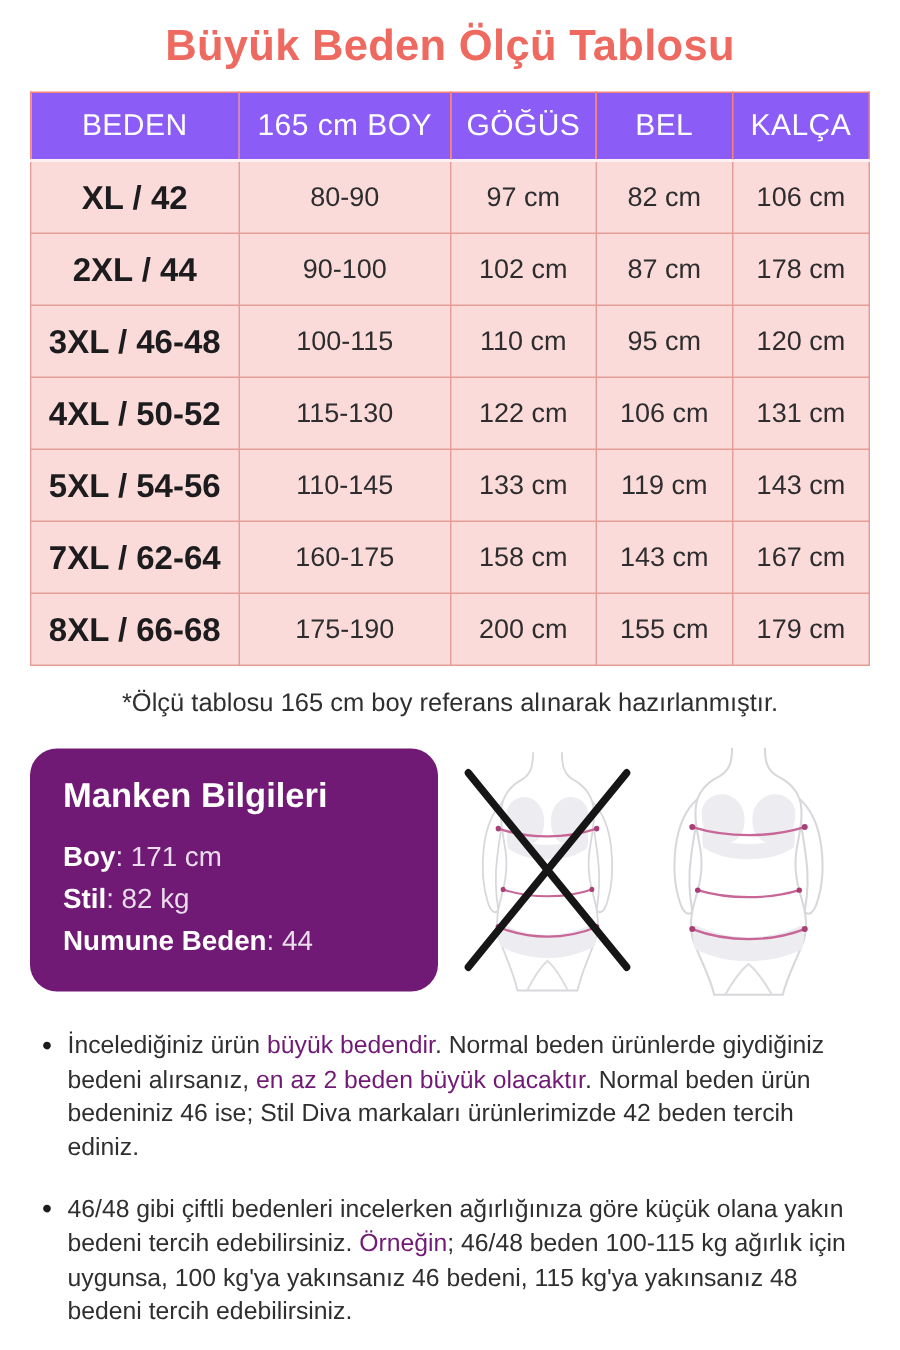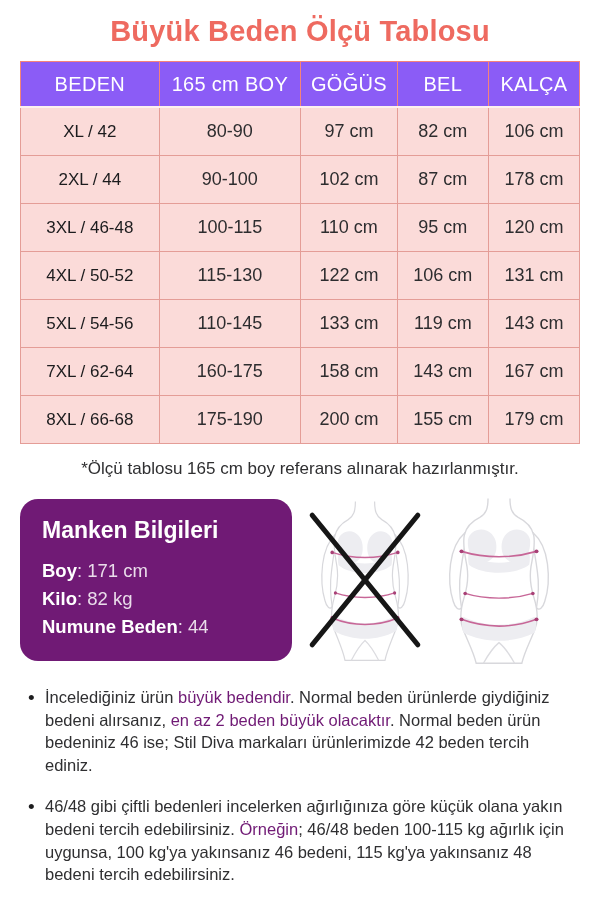--- a/index.html
+++ b/index.html
@@ -20,21 +20,21 @@
   col.c1{width:24.8%}col.c2{width:25.3%}col.c3{width:17.3%}col.c4{width:16.3%}col.c5{width:16.3%}
   thead th{
     background:#8b5cf6;color:#ffffff;font-size:20px;font-weight:400;
     height:42px;border:1px solid #f5837a;border-bottom:2px solid #fdf0ef;
     letter-spacing:.3px;
   }
   tbody td{
     background:#fbdbd9;text-align:center;font-size:18px;color:#2d2d2f;
     height:45px;border:1px solid #e49d97;
   }
-  tbody td.first{font-weight:400;font-size:17px;color:#1c1c1e;}
+  tbody td.first{font-weight:700;font-size:22px;color:#1c1c1e;}
 
   .note{
     margin-top:15px;text-align:center;font-size:17px;color:#2f2f31;
   }
 
   .model-row{
     margin:15px 20px 0;display:flex;align-items:center;height:172px;
   }
   .model-box{
     background:#701a75;border-radius:18px;box-sizing:border-box;
@@ -140,21 +140,21 @@
     </table>
   </div>
 
   <div class="note">*Ölçü tablosu 165 cm boy referans alınarak hazırlanmıştır.</div>
 
   <div class="model-row">
     <div class="model-box">
       <div class="mtitle">Manken Bilgileri</div>
       <div>
           <div class="mline"><b>Boy</b><span>: 171 cm</span></div>
-          <div class="mline"><b>Kilo</b><span>: 82 kg</span></div>
+          <div class="mline"><b>Stil</b><span>: 82 kg</span></div>
           <div class="mline"><b>Numune Beden</b><span>: 44</span></div>
         </div>
     </div>
 
     <div class="figures">
       <svg style="position:absolute;width:0;height:0" aria-hidden="true">
         <defs>
           <g id="bodyfig">
             <path d="M33,42 C24,50 19,62 17,77 C15,93 16,107 20,119 C22,126 26,130 29,126 C27,114 26,100 28,86 C30,70 32,55 36,46 Z" fill="#ffffff" stroke="#d8d8dc" stroke-width="1.5"></path>
             <path d="M107,42 C116,50 121,62 123,77 C125,93 124,107 120,119 C118,126 114,130 111,126 C113,114 114,100 112,86 C110,70 108,55 104,46 Z" fill="#ffffff" stroke="#d8d8dc" stroke-width="1.5"></path>

